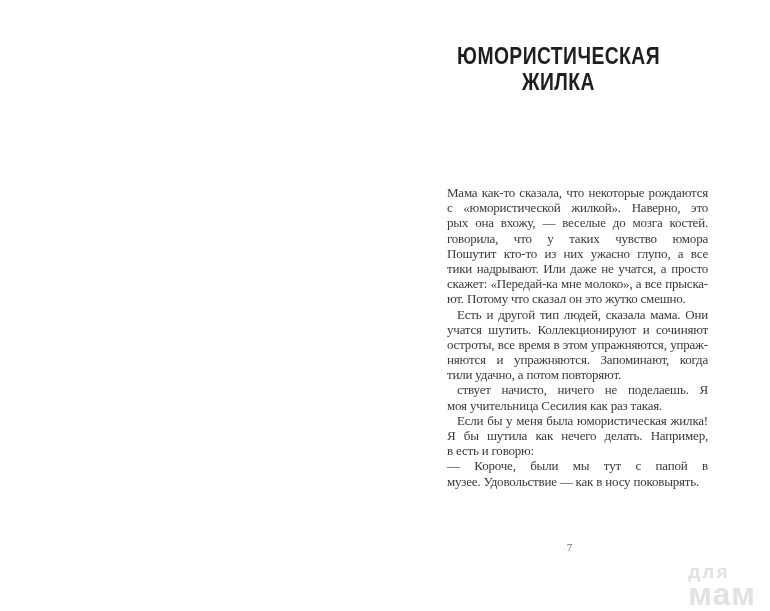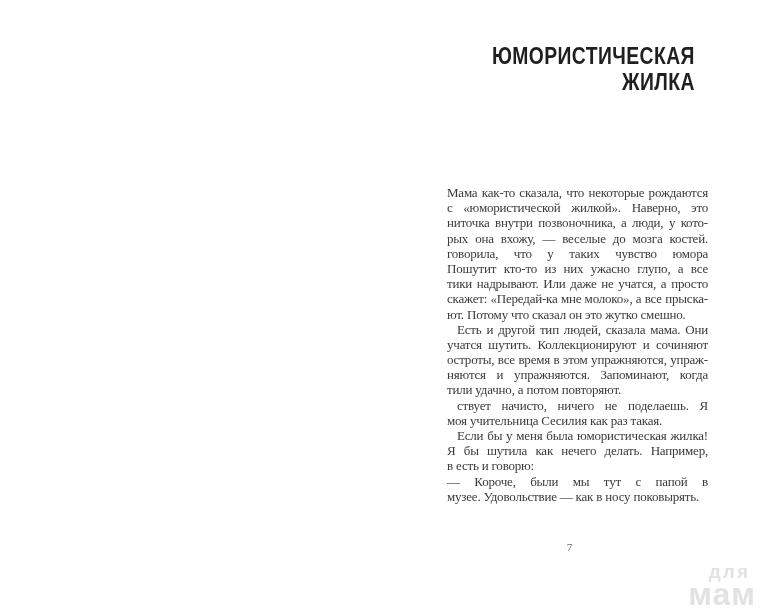--- a/index.html
+++ b/index.html
@@ -11,24 +11,24 @@
     position: relative;
     width: 770px;
     height: 611px;
     background: #ffffff;
     overflow: hidden;
     font-family: "Liberation Serif", serif;
   }
   
   .chapter-title {
     position: absolute;
-    left: 440px;
+    left: 420px;
     top: 44px;
     width: 277px;
-    text-align: right;
+    text-align: center;
   }
   .chapter-title-inner {
     transform: scaleX(0.84);
     transform-origin: 50% 0;
     font-family: "Liberation Sans", sans-serif;
     font-weight: 700;
     font-size: 23px;
     line-height: 25.7px;
     letter-spacing: 0.5px;
     color: var(--c-title, #1f1f1f);
@@ -73,21 +73,20 @@
     width: 277px;
     text-align: center;
     font-size: 11px;
     color: var(--c-page_number, #6e6e6e);
   }
   
   .watermark {
     position: absolute;
     right: 14px;
     bottom: 3px;
-    text-align: right;
     font-family: "Liberation Sans", sans-serif;
     font-weight: 700;
     color: var(--c-watermark, #e2e2e2);
     user-select: none;
   }
   .watermark .wm-top {
     font-size: 19px;
     line-height: 16px;
     letter-spacing: 2px;
     padding-right: 6px;
@@ -107,21 +106,20 @@
     <div class="chapter-title-inner">
       <div>ЮМОРИСТИЧЕСКАЯ</div>
       <div>ЖИЛКА</div>
     </div>
   </div>
 
   <div class="body-text">
       <div class="para">
         <div class="line">Мама как-то сказала, что некоторые рождаются</div>
         <div class="line">с «юмористической жилкой». Наверно, это такая</div>
-        <div class="line">ниточка внутри позвоночника, а люди, у кото-</div>
         <div class="line">рых она вхожу, — веселые до мозга костей. Мама</div>
         <div class="line">говорила, что у таких чувство юмора врожденное.</div>
         <div class="line">Пошутит кто-то из них ужасно глупо, а все живо-</div>
         <div class="line">тики надрывают. Или даже не учатся, а просто</div>
         <div class="line">скажет: «Передай-ка мне молоко», а все прыска-</div>
         <div class="line last">ют. Потому что сказал он это жутко смешно.</div>
       </div>
       <div class="para indent">
         <div class="line">Есть и другой тип людей, сказала мама. Они</div>
         <div class="line">учатся шутить. Коллекционируют и сочиняют</div>

